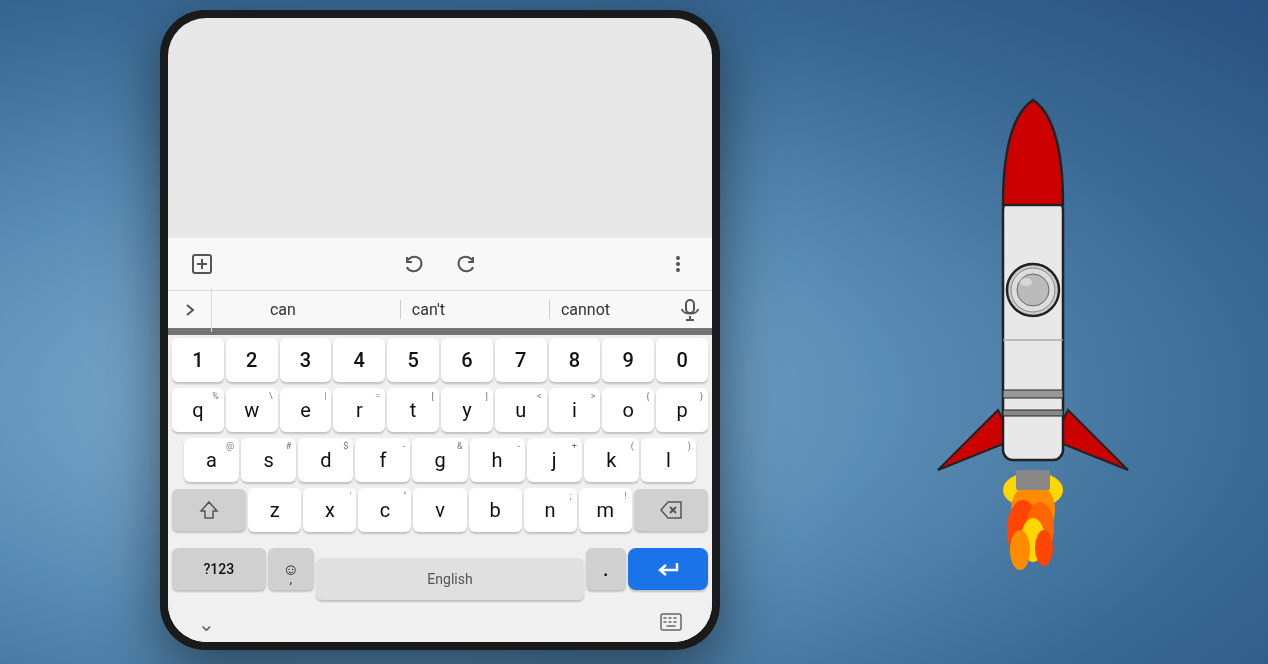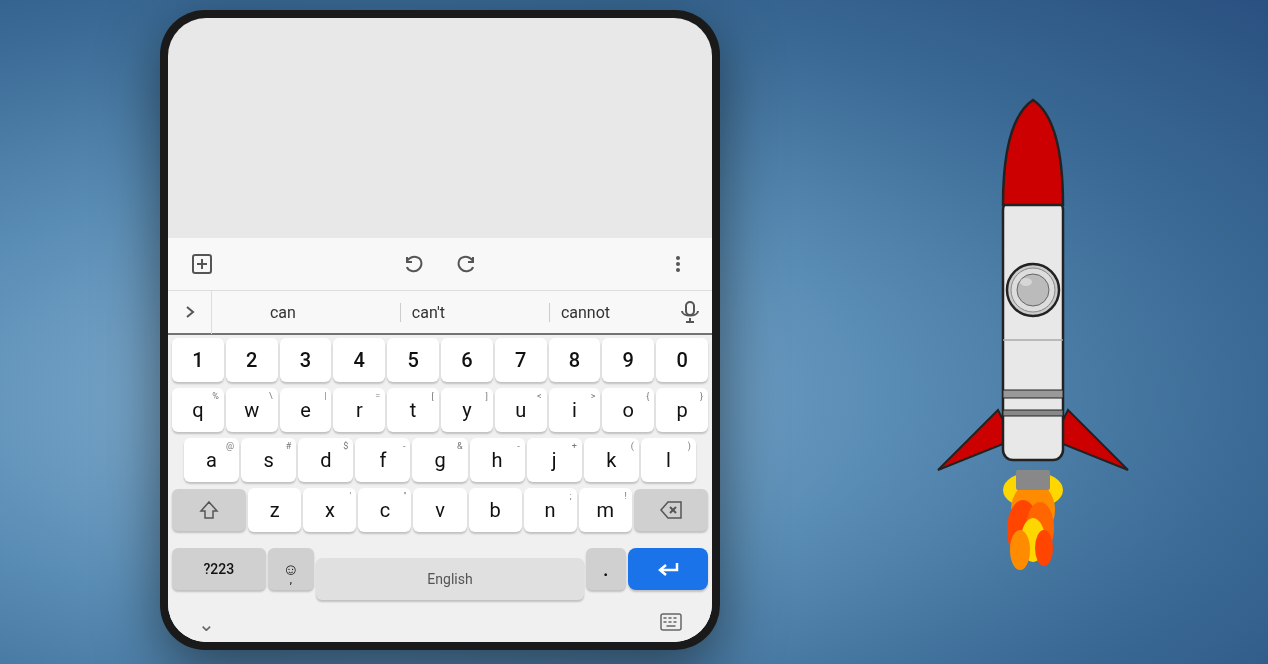--- a/index.html
+++ b/index.html
@@ -81,21 +81,21 @@
     .toolbar-right {
       display: flex;
       align-items: center;
     }
 
     
     .suggestions {
       display: flex;
       align-items: center;
       background: #f8f8f8;
-      border-bottom: 2px solid #737373;
+      border-bottom: 7px solid #737373;
       height: 44px;
     }
     .suggestions-arrow {
       width: 44px;
       height: 44px;
       display: flex;
       align-items: center;
       justify-content: center;
       font-size: 16px;
       color: #555;
@@ -449,21 +449,21 @@
         <div class="key backspace-key">
           <svg width="22" height="18" viewBox="0 0 22 18" fill="none">
             <path d="M8 1 L1 9 L8 17 L21 17 L21 1 Z" stroke="#555" stroke-width="1.5" fill="#d0d0d0"></path>
             <line x1="10" y1="6" x2="16" y2="12" stroke="#555" stroke-width="2"></line>
             <line x1="16" y1="6" x2="10" y2="12" stroke="#555" stroke-width="2"></line>
           </svg>
         </div>
       </div>
 
       <div class="key-row" style="padding: 3px 4px 6px;">
-        <div class="key special-key" style="flex:1.4;font-size:14px;">?223</div>
+        <div class="key special-key" style="flex:1.4;font-size:14px;">?123</div>
         <div class="key special-key" style="flex:0.7;font-size:16px;">
           <span style="font-size:16px;">☺</span>
           <span style="font-size:10px;position:absolute;bottom:5px;left:50%;transform:translateX(-50%);">,</span>
         </div>
         <div class="key space-key" style="flex:4;margin-top:20px;">English</div>
         <div class="key period-key special-key">.</div>
         <div class="key enter-key" style="flex:1.2;">
           <svg width="22" height="18" viewBox="0 0 22 18" fill="white">
             <polyline points="20,3 20,10 4,10" stroke="white" stroke-width="2.5" fill="none"></polyline>
             <polyline points="9,5 3,10 9,15" stroke="white" stroke-width="2.5" fill="none"></polyline>

